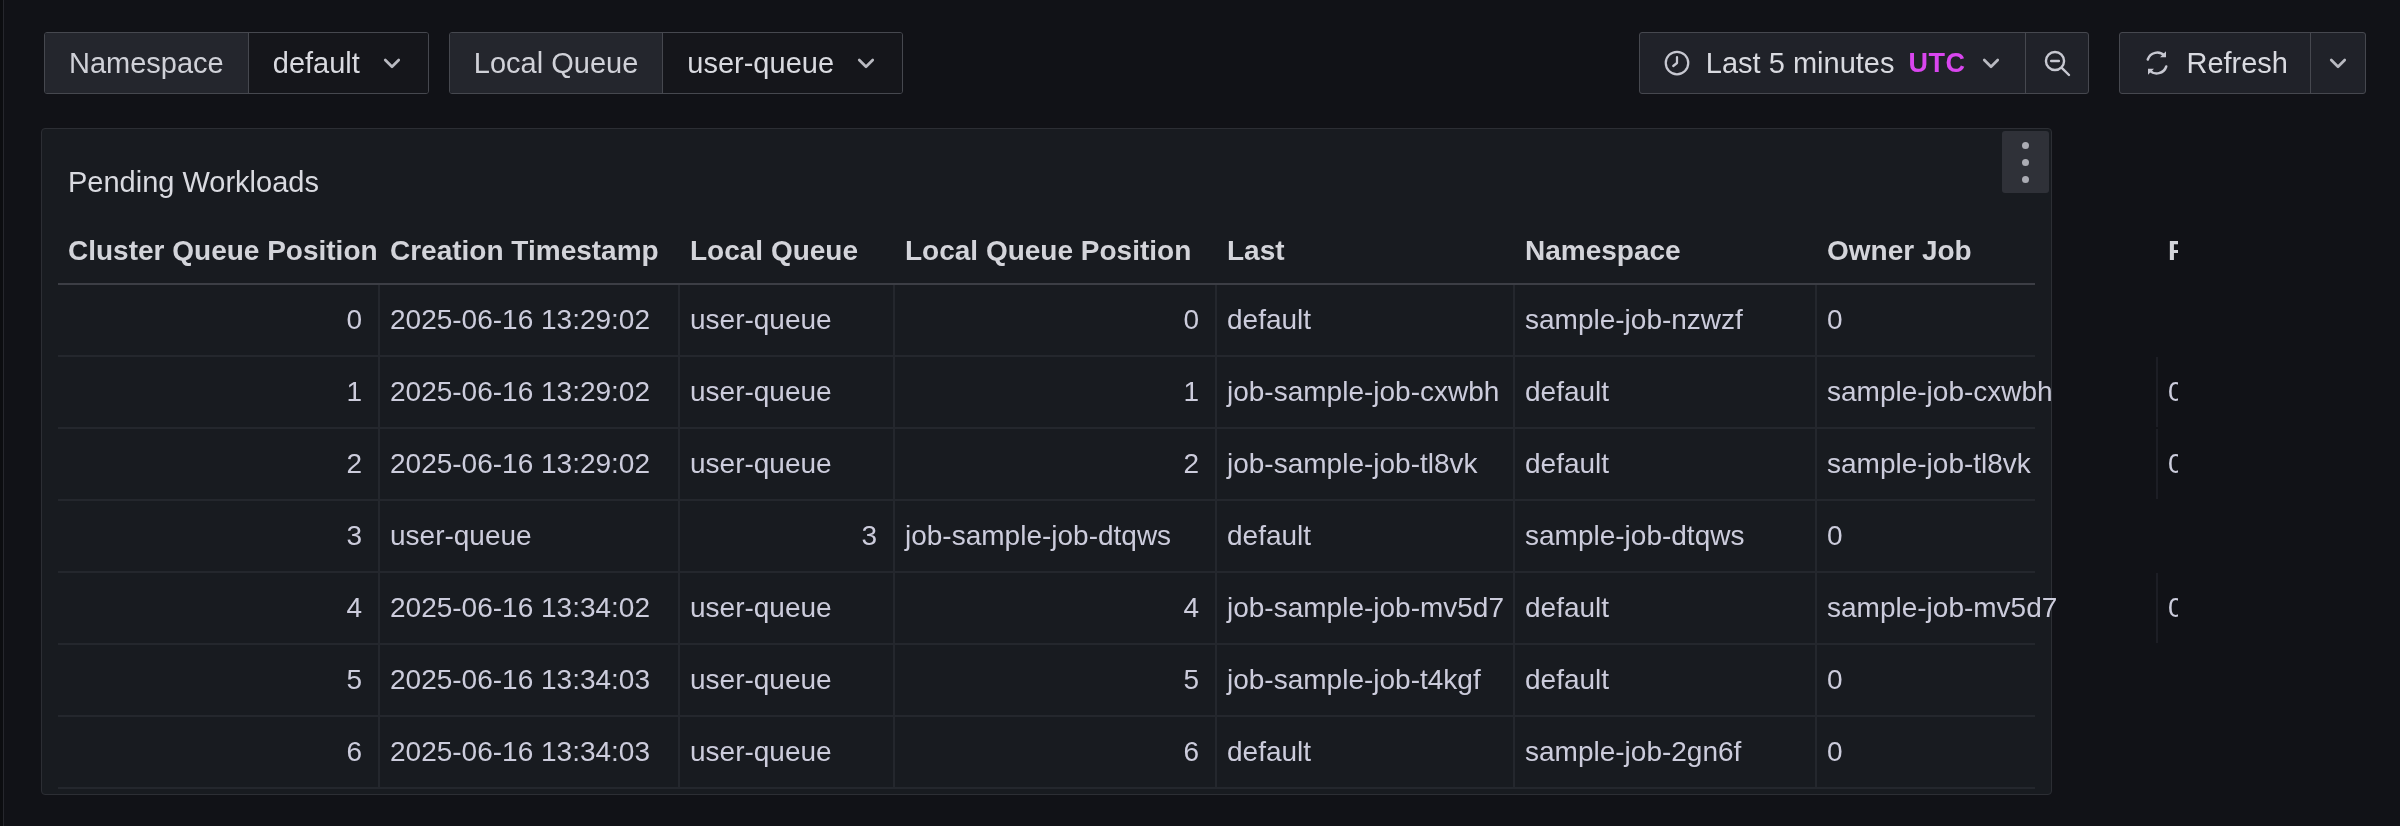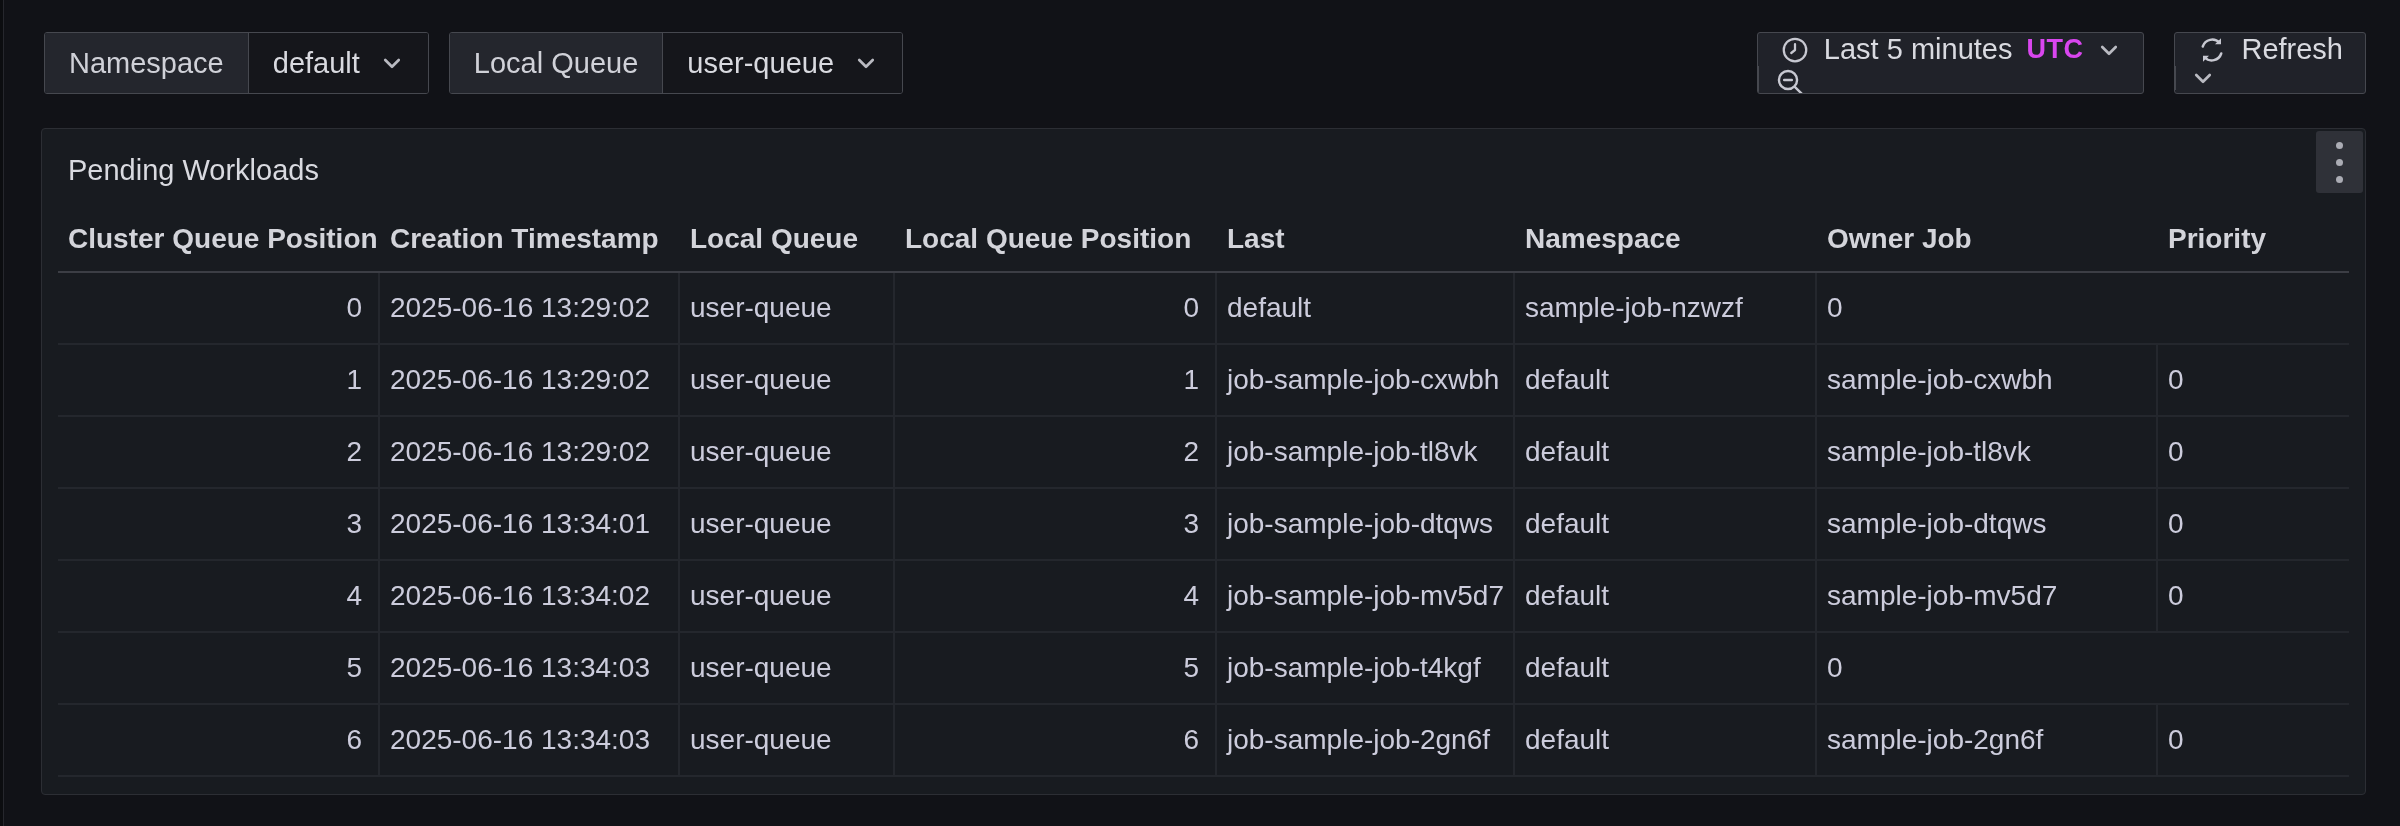--- a/index.html
+++ b/index.html
@@ -34,39 +34,38 @@
   .var-value {
     background:#15161b; display:flex; align-items:center; gap:20px;
     padding:0 24px; font-size:29px; color:#d9dae0;
     cursor:pointer; white-space:nowrap;
   }
   .right-cluster { margin-left:auto; display:flex; gap:30px; }
   .btn-group {
     display:flex; align-items:stretch;
     border:1px solid #46484f; border-radius:3px; overflow:hidden;
     background:#202229;
-    flex-direction:column;
   }
   .btn {
     appearance:none; background:transparent; border:none;
     font-family:inherit; font-size:29px; color:#d9dae0;
     display:flex; align-items:center; gap:14px;
     padding:0 22px; cursor:pointer; white-space:nowrap;
   }
   .btn + .btn { border-left:1px solid #46484f; }
   .btn.icon-seg { padding:0 15px; }
   .tz { color:#d946ef; font-weight:700; font-size:27px; letter-spacing:0.5px; }
   .icon { display:inline-flex; align-items:center; justify-content:center; color:#c7c8d1; }
   .chev { color:#b9bac1; }
 
   
   .panel {
-    position:absolute; left:41px; top:128px; width:2325px; height:667px;
+    position:absolute; left:41px; top:128px; width:2011px; height:667px;
     background:#181b20; border:1px solid #2c2e34; border-radius:4px;
-    padding:4px 16px;
+    padding:16px 16px;
   }
   .panel-header {
     height:74px; display:flex; align-items:center; padding-left:10px;
   }
   .panel-title { font-size:29px; font-weight:500; color:#d9dae0; cursor:pointer; }
   .kebab {
     position:absolute; top:2px; right:2px; width:47px; height:62px;
     background:#2f3138; border-radius:3px;
     display:flex; flex-direction:column; align-items:center; justify-content:center;
     gap:10px; cursor:pointer;
@@ -231,21 +230,20 @@
           <div class="td c1">2025-06-16 13:29:02</div>
           <div class="td c2">user-queue</div>
           <div class="td c3">2</div>
           <div class="td c4">job-sample-job-tl8vk</div>
           <div class="td c5">default</div>
           <div class="td c6">sample-job-tl8vk</div>
           <div class="td c7">0</div>
         </div>
         <div class="cols tr">
           <div class="td c0">3</div>
-          <div class="td c1">2025-06-16 13:34:01</div>
           <div class="td c2">user-queue</div>
           <div class="td c3">3</div>
           <div class="td c4">job-sample-job-dtqws</div>
           <div class="td c5">default</div>
           <div class="td c6">sample-job-dtqws</div>
           <div class="td c7">0</div>
         </div>
         <div class="cols tr">
           <div class="td c0">4</div>
           <div class="td c1">2025-06-16 13:34:02</div>
@@ -263,20 +261,19 @@
           <div class="td c3">5</div>
           <div class="td c4">job-sample-job-t4kgf</div>
           <div class="td c5">default</div>
           <div class="td c7">0</div>
         </div>
         <div class="cols tr">
           <div class="td c0">6</div>
           <div class="td c1">2025-06-16 13:34:03</div>
           <div class="td c2">user-queue</div>
           <div class="td c3">6</div>
-          <div class="td c4">job-sample-job-2gn6f</div>
           <div class="td c5">default</div>
           <div class="td c6">sample-job-2gn6f</div>
           <div class="td c7">0</div>
         </div>
       </div>
   </div>
 </div>
 
 </body></html>

